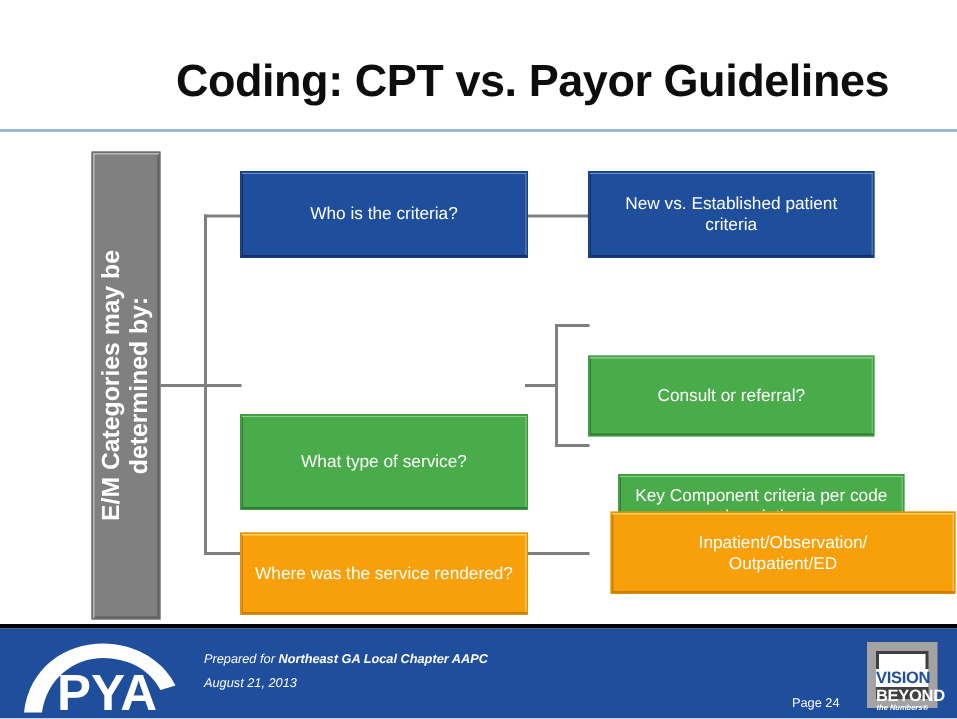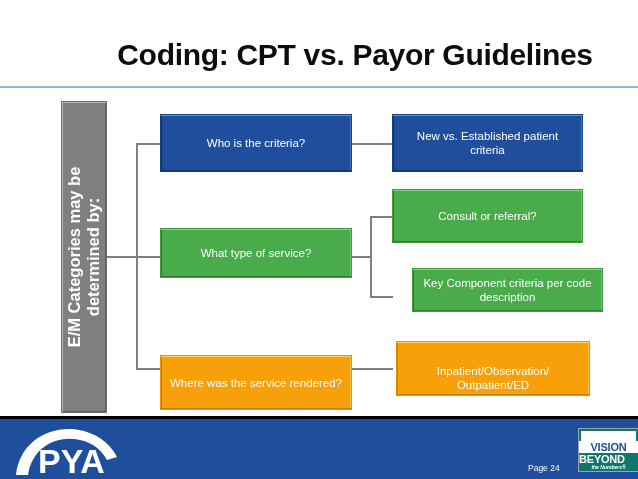--- a/index.html
+++ b/index.html
@@ -52,20 +52,21 @@
   .node .lbl{white-space:pre-line;display:block;width:100%;}
   .blue{
     background:#1f4e9c;border:1px solid #16387090;
     box-shadow:0 2px 0 -1px #6f94cf inset, 0 -2px 0 -1px #13306b inset,
                2px 0 0 -1px #13306b inset, -2px 0 0 -1px #4a74b8 inset;
   }
   .green{
     background:#4aab4a;border:1px solid #3c8c3c90;
     box-shadow:0 2px 0 -1px #86d286 inset, 0 -2px 0 -1px #2f7a2f inset,
                2px 0 0 -1px #2f7a2f inset, -2px 0 0 -1px #6bc26b inset;
+    margin-top:48px;
   }
   .orange{
     background:#f7a009;border:1px solid #cf870690;
     box-shadow:0 2px 0 -1px #ffd35e inset, 0 -2px 0 -1px #c97f04 inset,
                2px 0 0 -1px #c97f04 inset, -2px 0 0 -1px #ffc14a inset;
   }
 
   
   #footer-rule{position:absolute;left:0;top:416px;width:638px;height:3px;background:#000000;}
   #footer{
@@ -76,22 +77,22 @@
   #footer-text{
     position:absolute;left:136px;top:12px;
     color:#ffffff;font-size:8.5px;font-style:italic;line-height:16px;
   }
   #footer-text .bold{font-weight:bold;}
   #page-num{
     position:absolute;left:528px;top:44px;
     color:#ffffff;font-size:8.5px;
   }
   #vision-badge{
-    position:absolute;left:578px;top:428px;width:61px;height:44px;
-    background:#0f766e;border:1px solid #a3a3a3;box-sizing:border-box;
+    position:absolute;left:578px;top:428px;width:47px;height:44px;
+    background:#404040;border:6px solid #a3a3a3;box-sizing:border-box;
   }
   #vb-top{position:absolute;left:2px;top:2px;right:2px;height:10px;background:#ffffff;}
   #vb-vision{
     position:absolute;left:0;top:12px;width:100%;text-align:center;
     color:#1f4e9c;background:#ffffff;
     font-size:11px;font-weight:bold;line-height:12px;letter-spacing:-0.2px;
   }
   #vb-beyond{
     position:absolute;left:0;top:24px;width:100%;text-align:left;
     color:#ffffff;font-size:11px;font-weight:bold;line-height:12px;letter-spacing:-0.2px;
@@ -135,49 +136,56 @@
 
   <div class="node blue" style="left:160px;top:114px;width:192px;height:58px;">
     <span class="lbl">Who is the criteria?</span>
   </div>
 
   <div class="node blue" style="left:392px;top:114px;width:191px;height:58px;">
     <span class="lbl">New vs. Established patient
 criteria</span>
   </div>
 
-  <div class="node green" style="left:160px;top:228px;width:192px;height:50px;">
+  <div class="node green" style="left:160px;top:228px;width:192px;height:64px;">
     <span class="lbl">What type of service?</span>
   </div>
 
   <div class="node green" style="left:392px;top:189px;width:191px;height:54px;">
     <span class="lbl">Consult or referral?</span>
   </div>
   <div class="node green" style="left:412px;top:268px;width:191px;height:44px;">
     <span class="lbl">Key Component criteria per code
 description</span>
   </div>
 
   <div class="node orange" style="left:160px;top:355px;width:192px;height:55px;">
     <span class="lbl">Where was the service rendered?</span>
   </div>
 
-  <div class="node orange" style="left:396px;top:341px;width:194px;height:55px;align-items:flex-end;">
+  <div class="node orange" style="left:407px;top:341px;width:230px;height:55px;">
     <span class="lbl">Inpatient/Observation/
 Outpatient/ED</span>
   </div>
 
   <div id="footer-rule"></div>
   <div id="footer">
 
     <svg id="pya-logo" viewBox="0 0 112 56">
       <path d="M2 54 C6 18, 40 2, 70 10 C88 15, 98 26, 103 36 L93 39 C88 30, 80 22, 66 19 C42 13, 18 27, 14 54 Z" fill="#ffffff"></path>
       <text x="24" y="52" font-family="Liberation Sans, sans-serif" font-size="34" font-weight="bold" fill="#ffffff">PYA</text>
     </svg>
 
+    <div id="footer-text">
+      <div>
+        <span>Prepared for</span>
+        <span class="bold">Northeast GA Local Chapter AAPC</span>
+      </div>
+      <div>August 21, 2013</div>
+    </div>
 
     <div id="page-num">Page 24</div>
   </div>
 
   <div id="vision-badge">
     <div id="vb-top"></div>
     <div id="vb-vision">VISION</div>
     <div id="vb-beyond">BEYOND</div>
     <div id="vb-numbers">the Numbers®</div>
   </div>

